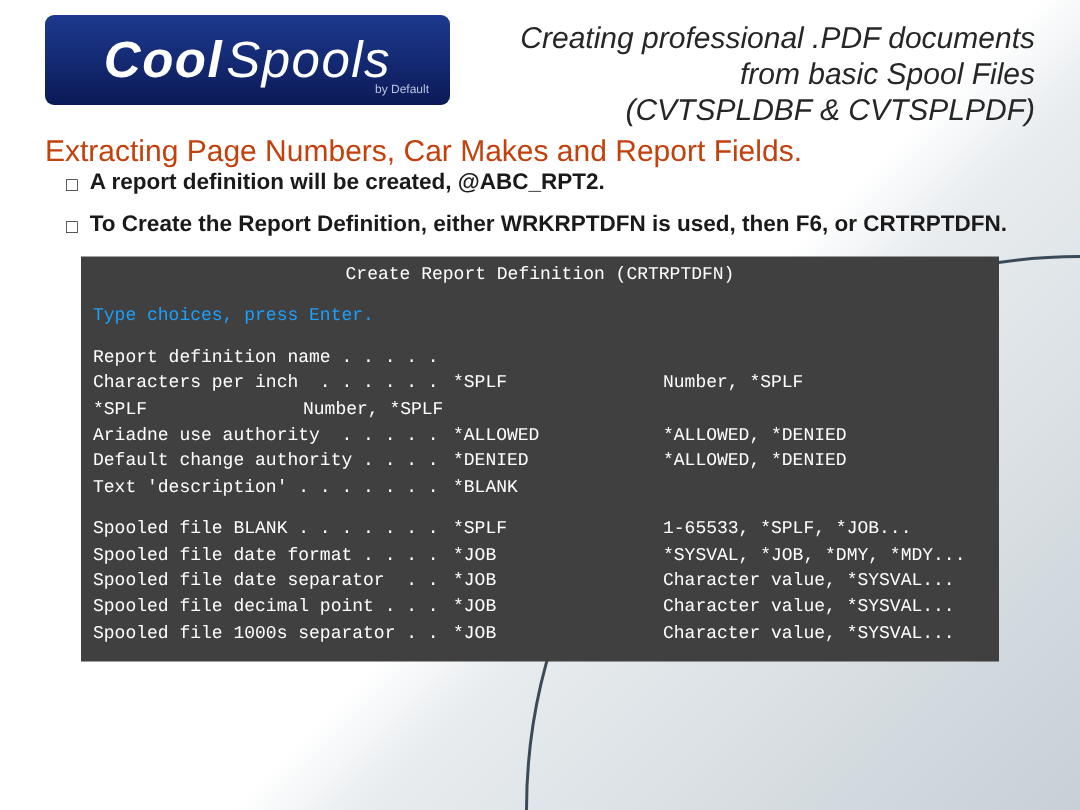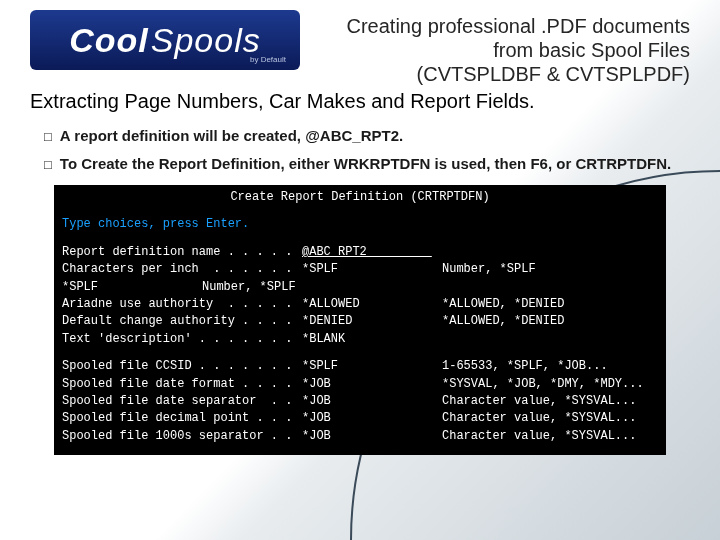--- a/index.html
+++ b/index.html
@@ -26,30 +26,30 @@
     background: linear-gradient(#1d3a8f, #0b1a57);
     border-radius: 6px;
     display: flex; align-items: center; justify-content: center;
     color: #fff;
     flex-shrink: 0;
     position: relative;
   }
   .logo .cool { font-size: 34px; font-weight: 700; font-style: italic; letter-spacing: 1px; }
   .logo .spools { font-size: 34px; font-weight: 300; font-style: italic; letter-spacing: 1px; margin-left: 2px; }
   .logo .by { position: absolute; right: 14px; bottom: 6px; font-size: 8px; color: #b8c3e0; }
-  .head-text { flex: 1; text-align: right; font-size: 20px; color: #262626; line-height: 1.2; padding-top: 4px; }
-  .subtitle { font-size: 20px; color: #000000; margin-top: 4px; }
-  .bullets { margin-top: 14px; padding-left: 14px; }
+  .head-text { flex: 1; text-align: right; font-style: italic; font-size: 20px; color: #262626; line-height: 1.2; padding-top: 4px; }
+  .subtitle { font-size: 20px; color: #c2410c; margin-top: 4px; }
+  .bullets { padding-left: 14px; }
   .bullets li { list-style: none; font-size: 15px; font-weight: 700; color: #1a1a1a; margin-bottom: 8px; display: flex; gap: 8px; }
   .bullets li::before { content: "□"; font-weight: 400; font-size: 13px; line-height: 20px; }
   .bullets li span { flex: 1; }
   .term-wrap { margin-top: 10px; display: flex; justify-content: center; }
   .terminal {
     width: 612px;
-    background: #000000;
+    background: #404040;
     color: #fff;
     font-family: "Courier New", monospace;
     font-size: 12px;
     line-height: 1.45;
     padding: 4px 8px 10px 8px;
     position: relative;
     z-index: 2;
   }
   .t-title { text-align: center; color: #fff; margin-bottom: 10px; }
   .t-instr { color: #1aa0ff; margin-bottom: 10px; }
@@ -87,29 +87,29 @@
   <li>
       <span>To Create the Report Definition, either WRKRPTDFN is used, then F6, or CRTRPTDFN.</span>
     </li>
 </ul>
 
 <div class="term-wrap">
   <div class="terminal">
     <div class="t-title">Create Report Definition (CRTRPTDFN)</div>
     <div class="t-instr">Type choices, press Enter.</div>
     <div id="tg1">
-        <div class="t-row"><span class="t-label">Report definition name . . . . .</span><span class="t-val input">@ABC_RPT2_________</span><span class="t-hint"></span></div>
+        <div class="t-row"><span class="t-label">Report definition name . . . . .</span><span class="t-hint"></span></div>
         <div class="t-row"><span class="t-label">Characters per inch  . . . . . .</span><span class="t-val">*SPLF</span><span class="t-hint">Number, *SPLF</span></div>
         <div class="t-row"><span class="t-val">*SPLF</span><span class="t-hint">Number, *SPLF</span></div>
         <div class="t-row"><span class="t-label">Ariadne use authority  . . . . .</span><span class="t-val">*ALLOWED</span><span class="t-hint">*ALLOWED, *DENIED</span></div>
         <div class="t-row"><span class="t-label">Default change authority . . . .</span><span class="t-val">*DENIED</span><span class="t-hint">*ALLOWED, *DENIED</span></div>
         <div class="t-row"><span class="t-label">Text 'description' . . . . . . .</span><span class="t-val">*BLANK</span><span class="t-hint"></span></div>
       </div>
     <div class="t-sep"></div>
     <div id="tg2">
-        <div class="t-row"><span class="t-label">Spooled file CCSID . . . . . . .</span><span class="t-val">*SPLF</span><span class="t-hint">1-65533, *SPLF, *JOB...</span></div>
+        <div class="t-row"><span class="t-label">Spooled file BLANK . . . . . . .</span><span class="t-val">*SPLF</span><span class="t-hint">1-65533, *SPLF, *JOB...</span></div>
         <div class="t-row"><span class="t-label">Spooled file date format . . . .</span><span class="t-val">*JOB</span><span class="t-hint">*SYSVAL, *JOB, *DMY, *MDY...</span></div>
         <div class="t-row"><span class="t-label">Spooled file date separator  . .</span><span class="t-val">*JOB</span><span class="t-hint">Character value, *SYSVAL...</span></div>
         <div class="t-row"><span class="t-label">Spooled file decimal point . . .</span><span class="t-val">*JOB</span><span class="t-hint">Character value, *SYSVAL...</span></div>
         <div class="t-row"><span class="t-label">Spooled file 1000s separator . .</span><span class="t-val">*JOB</span><span class="t-hint">Character value, *SYSVAL...</span></div>
       </div>
   </div>
 </div>
 
 </body></html>

